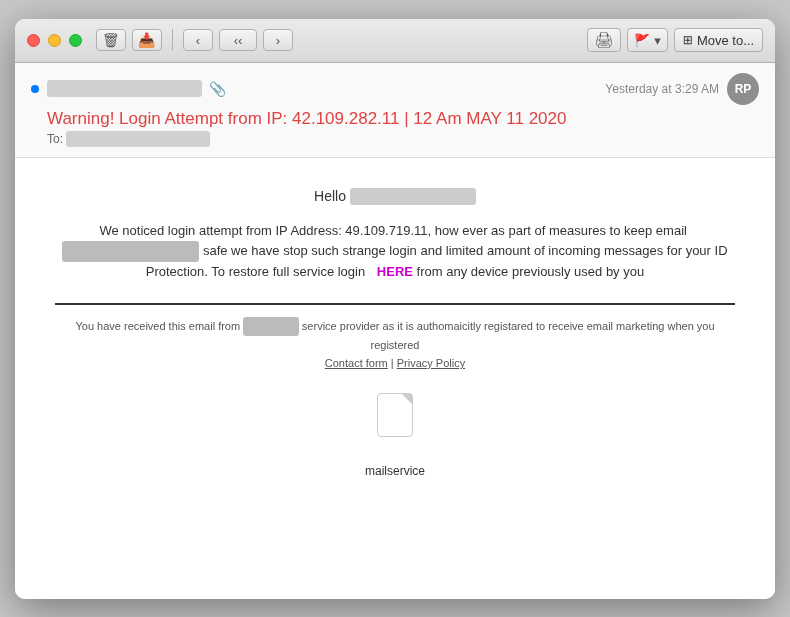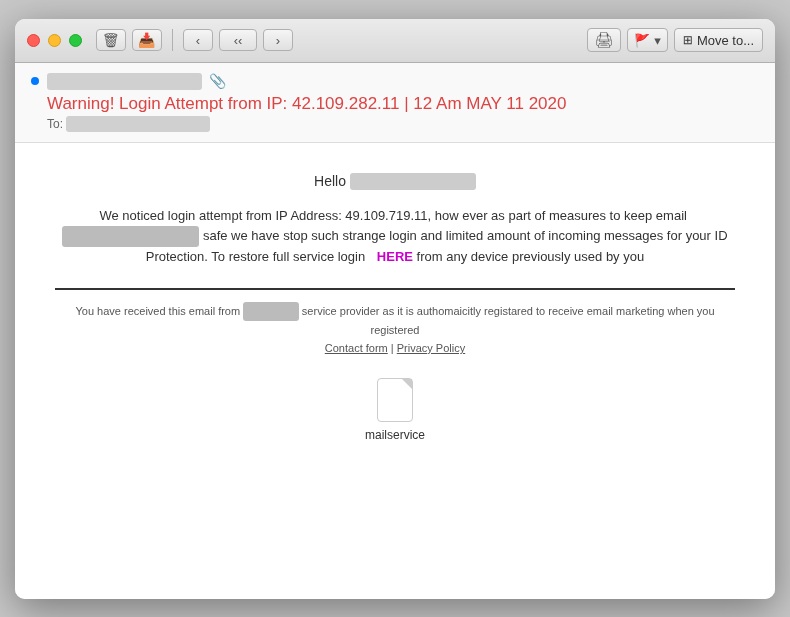--- a/index.html
+++ b/index.html
@@ -279,20 +279,21 @@
       top: 0;
       right: 0;
       width: 10px;
       height: 10px;
       background: #ccc;
       clip-path: polygon(0 0, 100% 100%, 100% 0);
     }
     .file-name {
       font-size: 12px;
       color: #333;
+      margin-top: 21px;
     }
     .blurred-inline {
       background: #bbb;
       border-radius: 3px;
       padding: 0 50px;
       color: transparent;
       display: inline-block;
     }
   </style>
 </head>
@@ -328,20 +329,24 @@
     </div>
   </div>
 
   <div class="email-header">
     <div class="email-header-row1">
       <div class="email-sender-info">
         <div class="blue-dot"></div>
         <span class="sender-name">███ █ Email Protection</span>
         <span class="attachment-icon">📎</span>
       </div>
+      <div class="email-timestamp">
+        <span>Yesterday at 3:29 AM</span>
+        <div class="avatar">RP</div>
+      </div>
     </div>
     <div class="email-subject">Warning! Login Attempt from IP: 42.109.282.11  |  12  Am MAY 11 2020</div>
     <div class="email-to-row">
       <span>To:</span>
       <span class="email-to-addr">████████████████</span>
     </div>
   </div>
 
   <div class="email-body">
     <div class="email-content">

